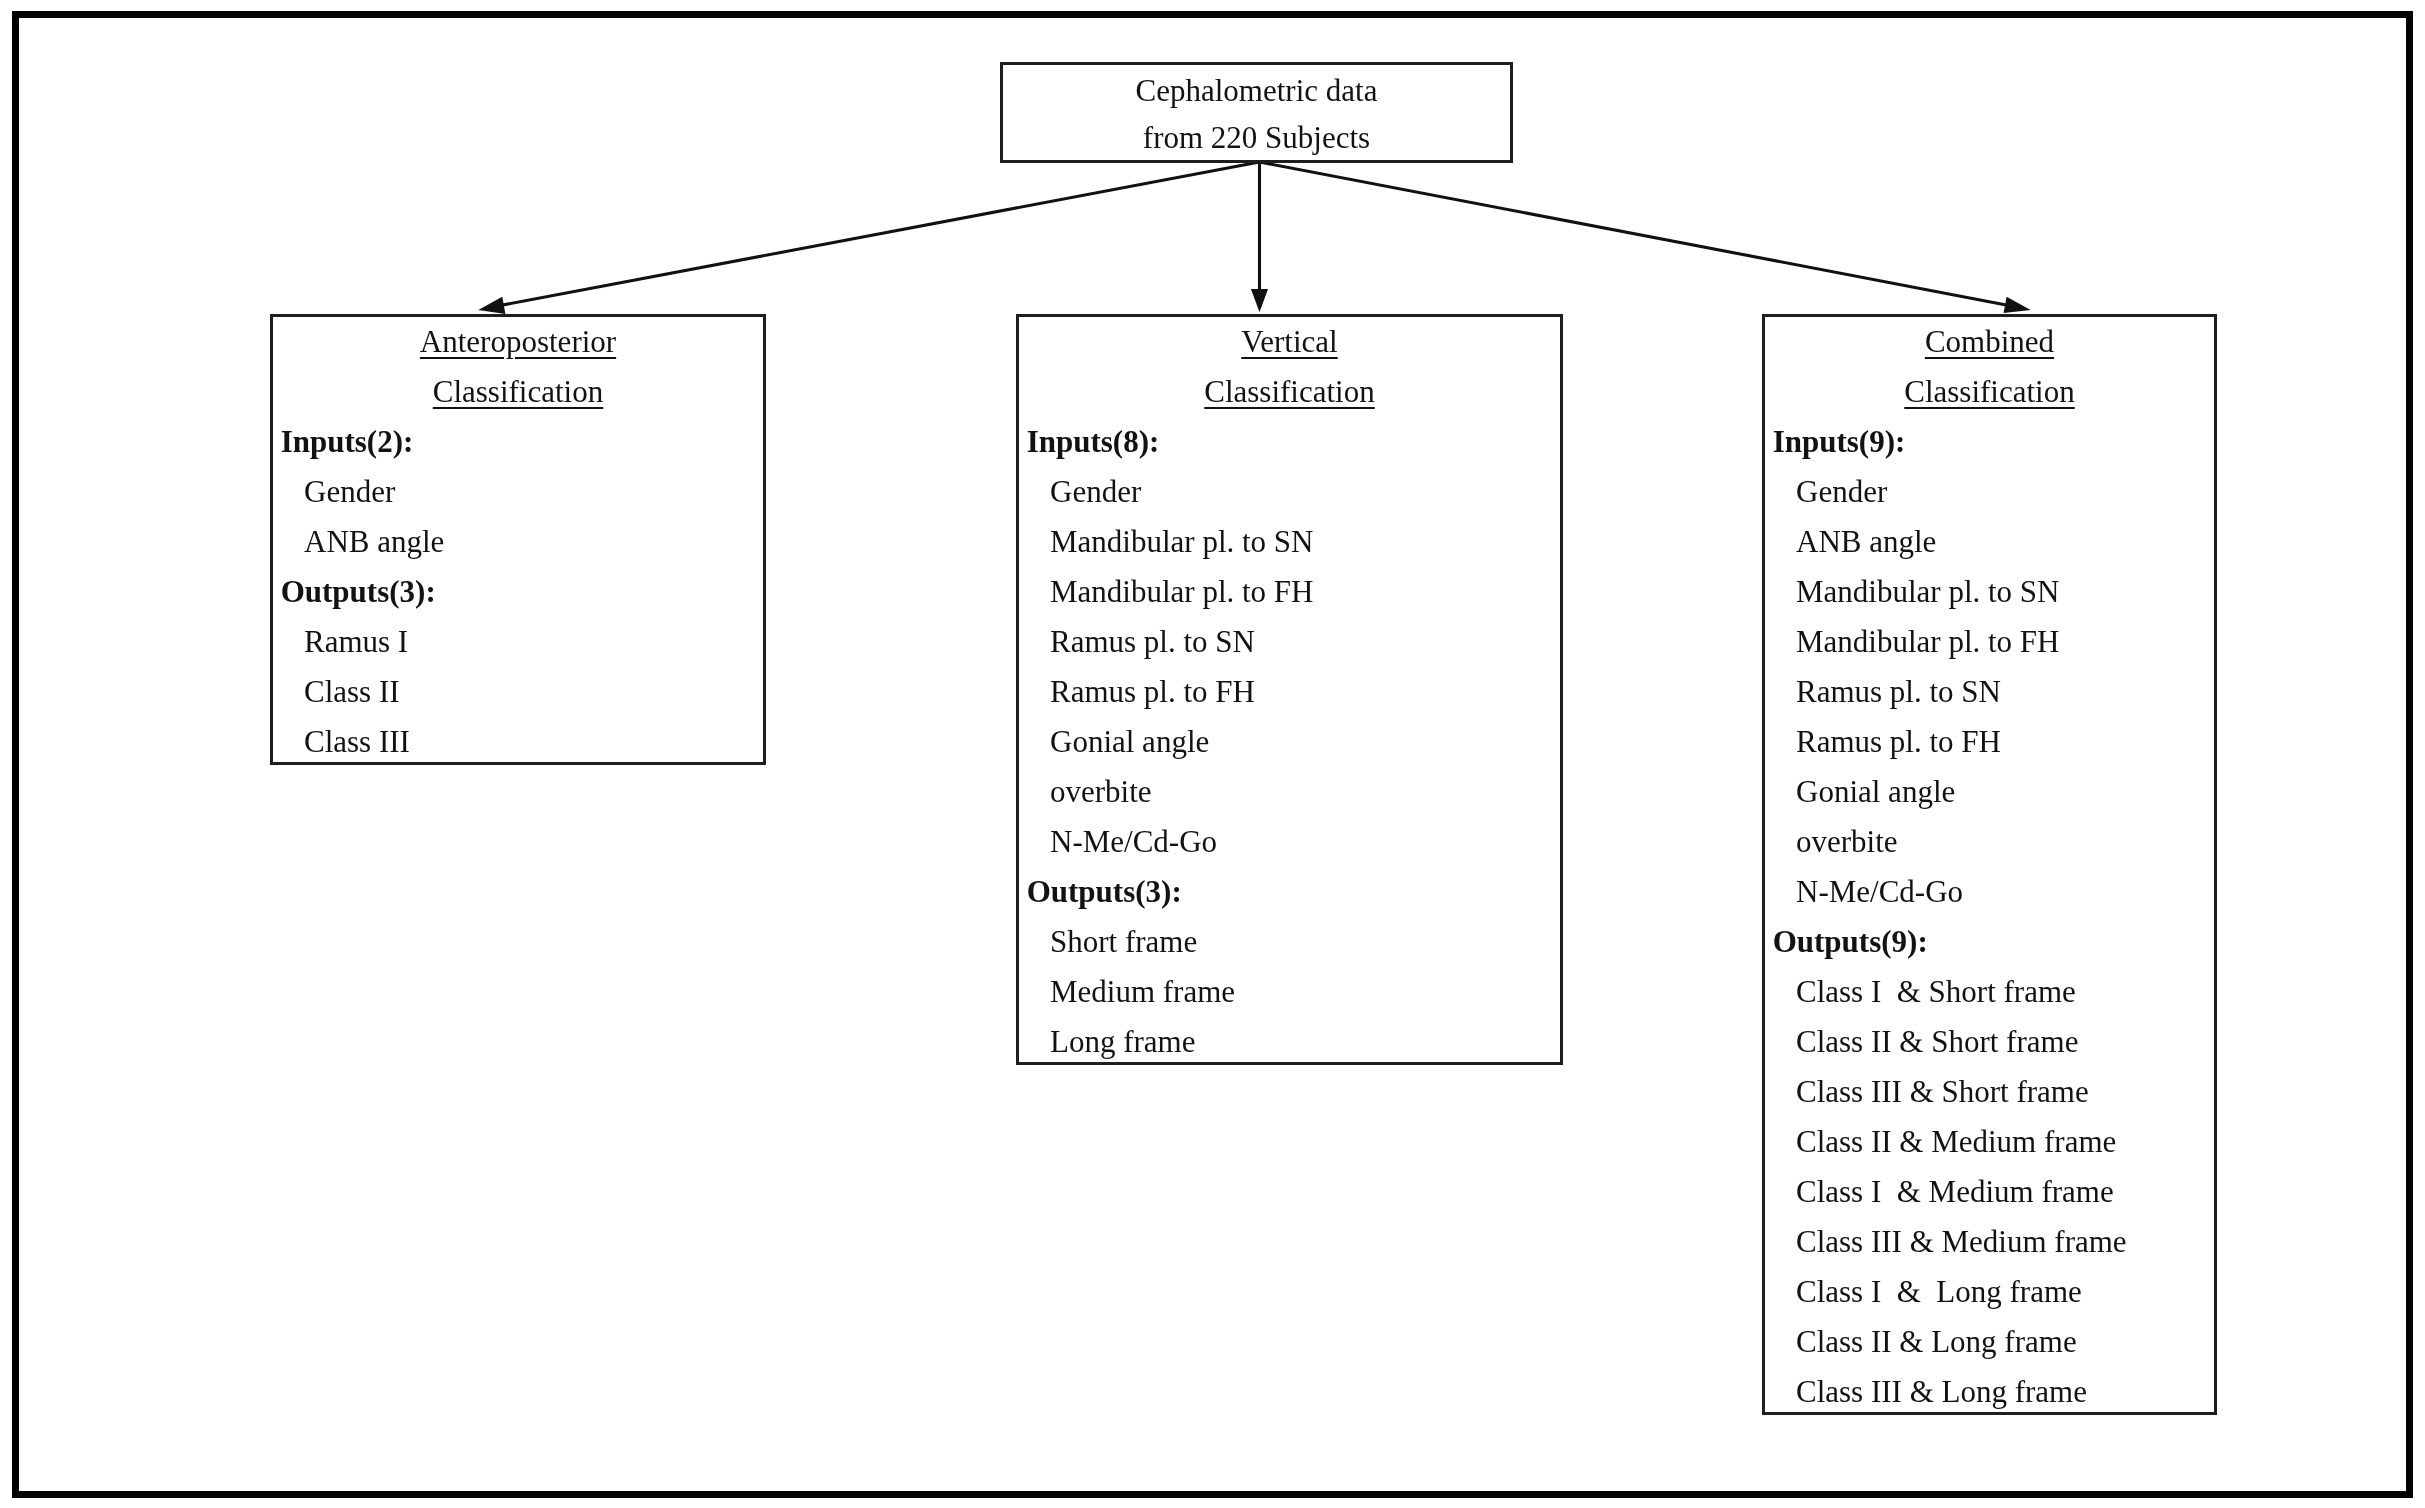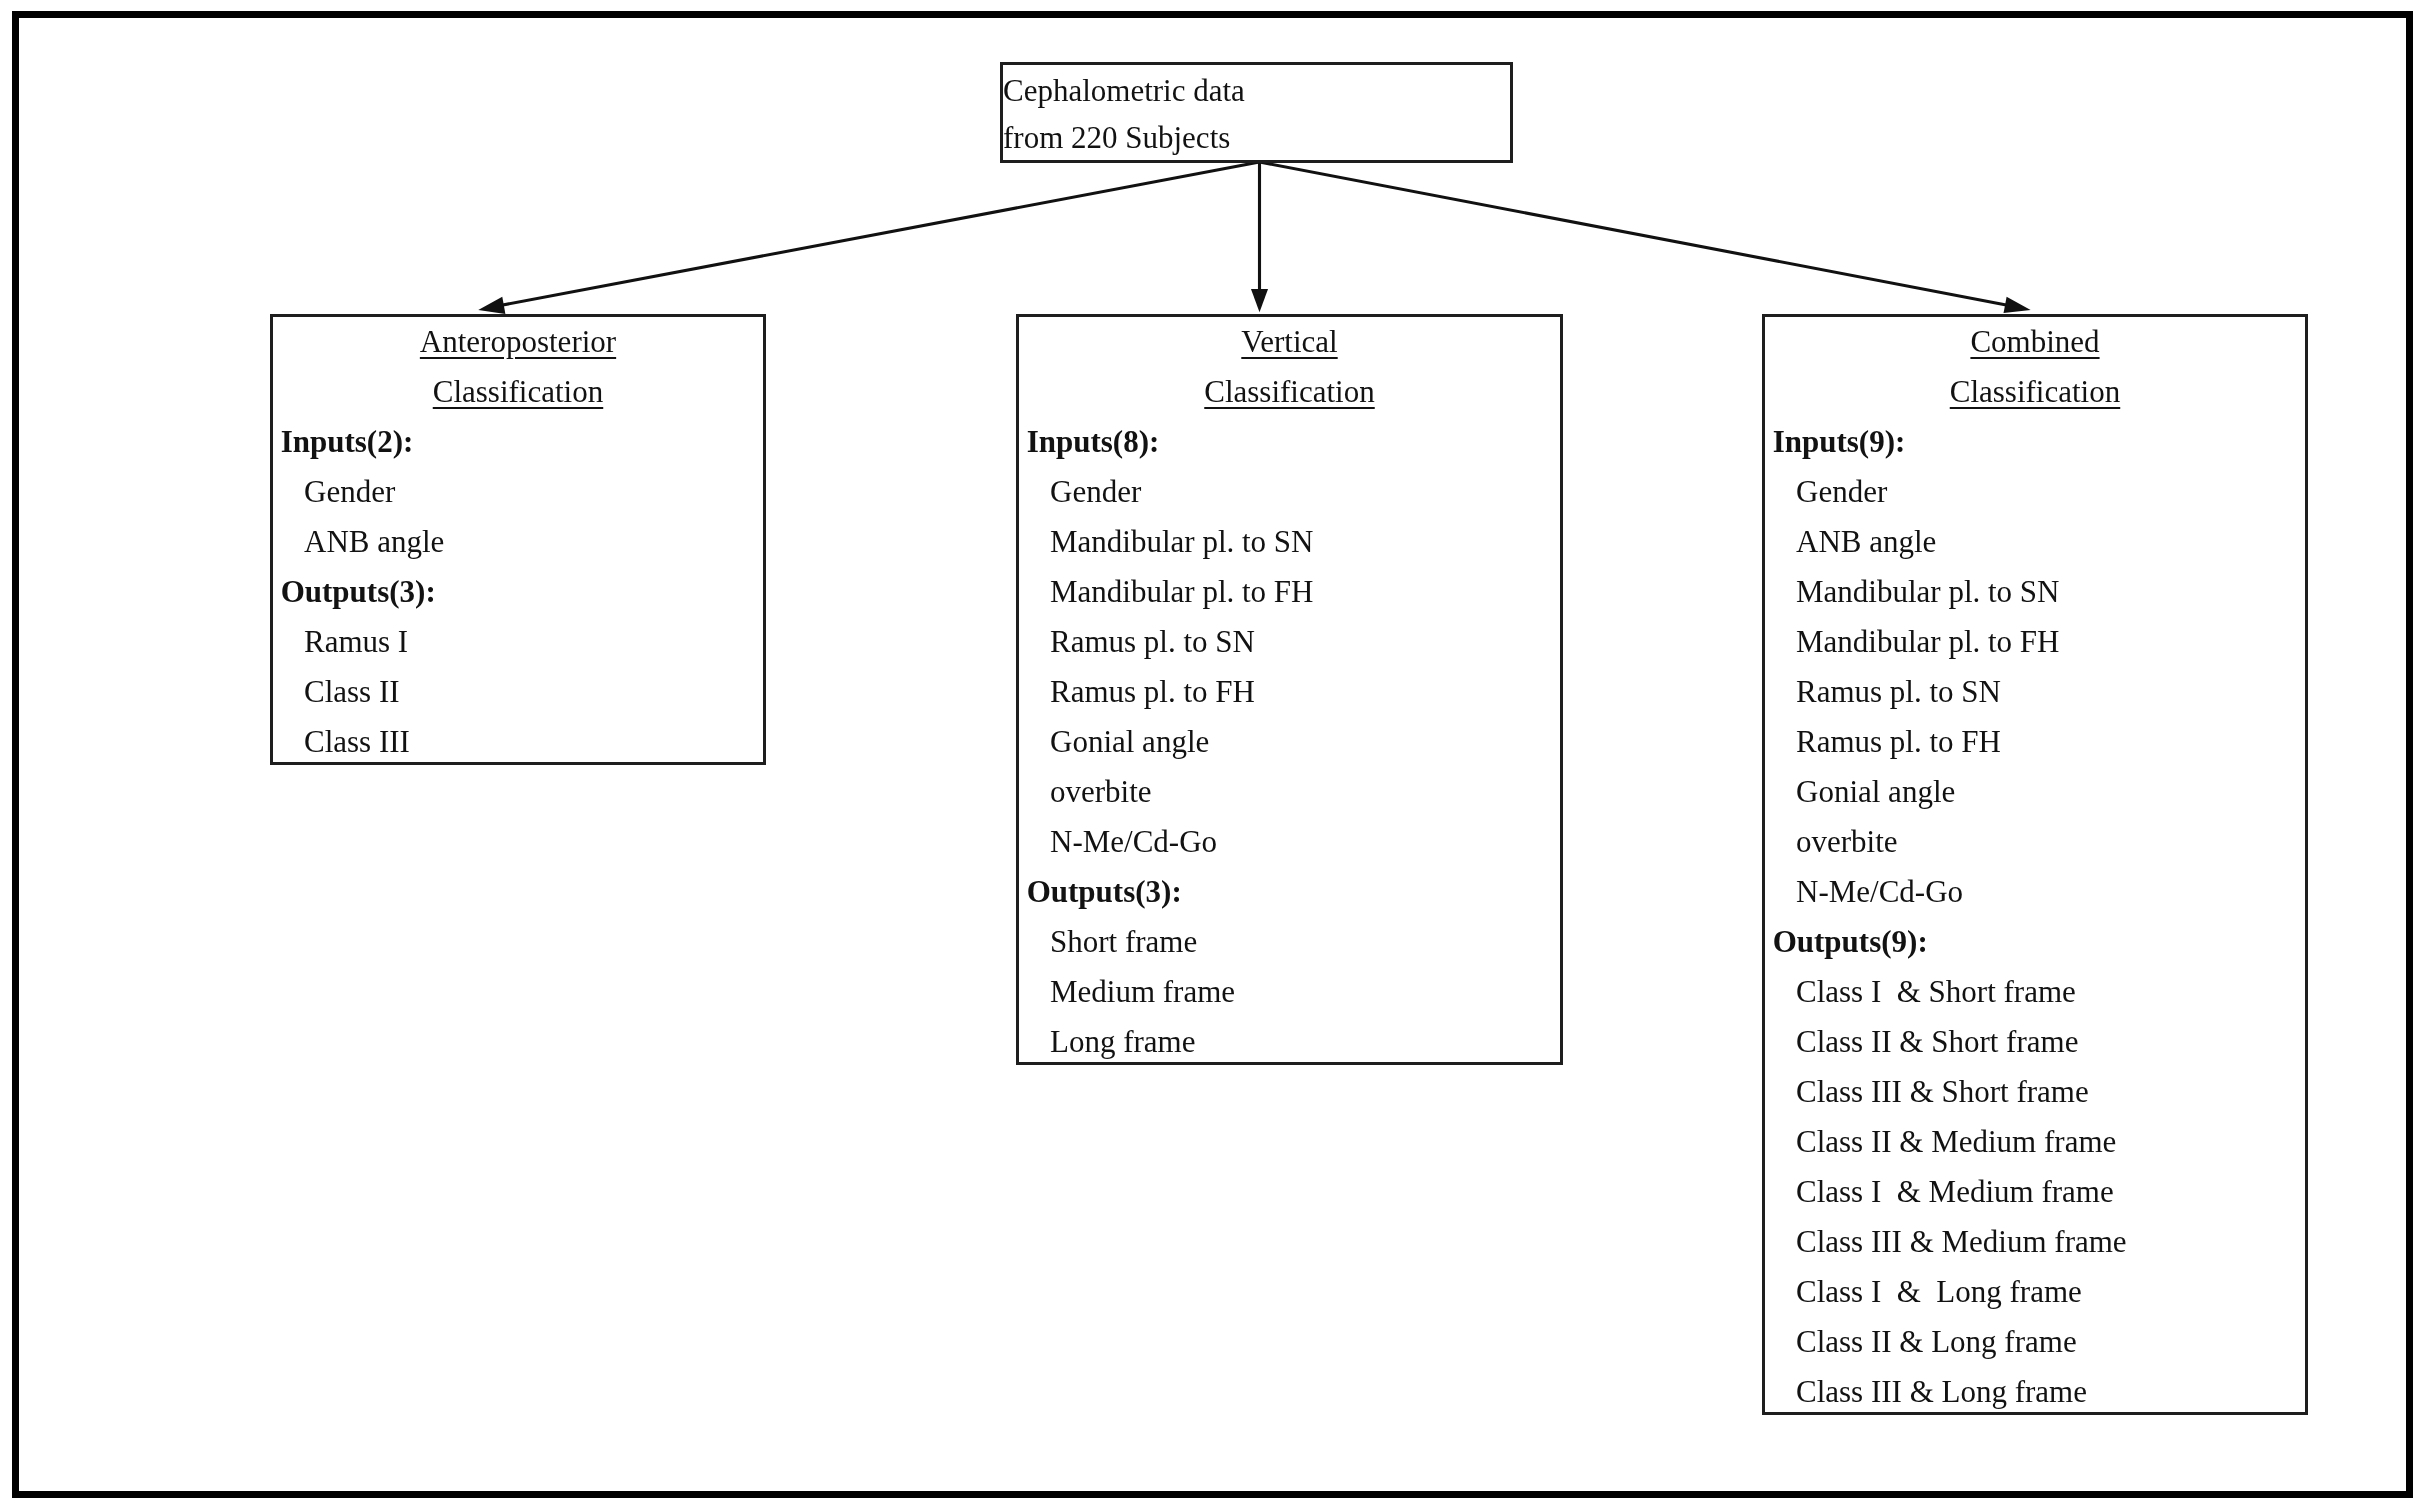--- a/index.html
+++ b/index.html
@@ -34,26 +34,26 @@
     left: 1000px;
     top: 62px;
     width: 513px;
     height: 101px;
     padding-top: 1.5px;
   }
   .toprow {
     height: 47px;
     line-height: 47px;
     font-size: 31px;
-    text-align: left;
+    text-align: center;
     white-space: pre;
   }
   .box-left   { left: 270px;  top: 314px; width: 496px; height: 451px; }
   .box-mid    { left: 1016px; top: 314px; width: 547px; height: 751px; }
-  .box-right  { left: 1762px; top: 314px; width: 546px; height: 1101px; }
+  .box-right  { left: 1762px; top: 314px; width: 455px; height: 1101px; }
   .row {
     height: 50px;
     line-height: 50px;
     font-size: 31px;
     white-space: pre;
   }
   .row.title { text-align: center; }
   .row.title span {
     text-decoration: underline;
     text-underline-offset: 5.4px;

